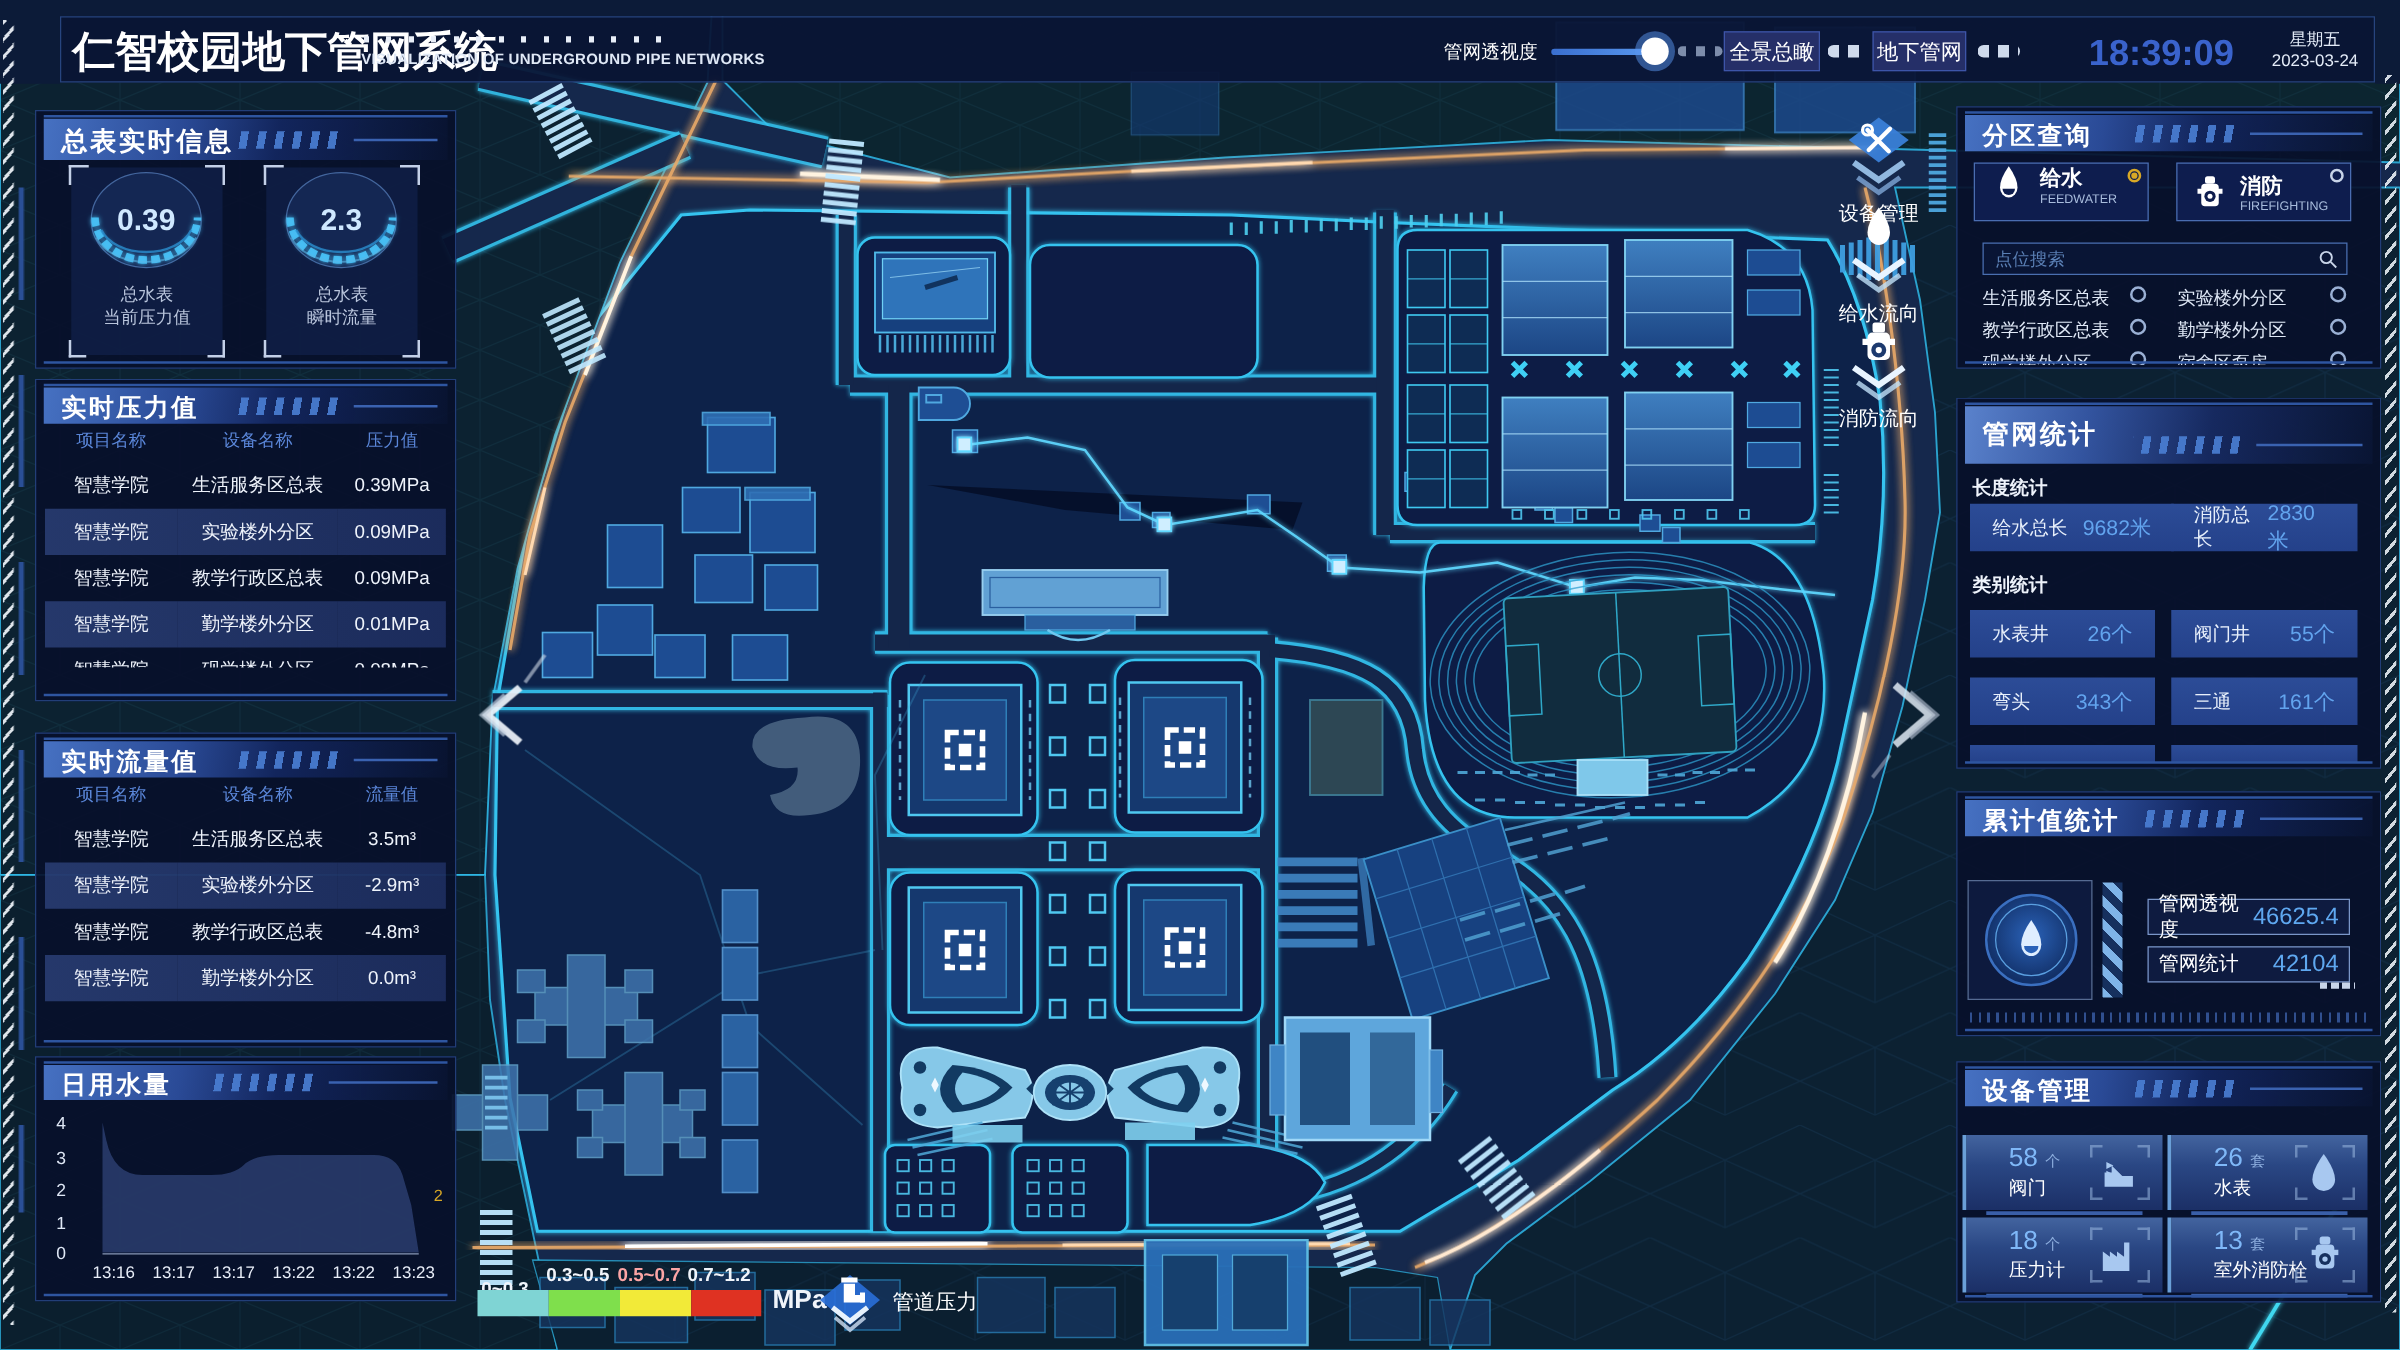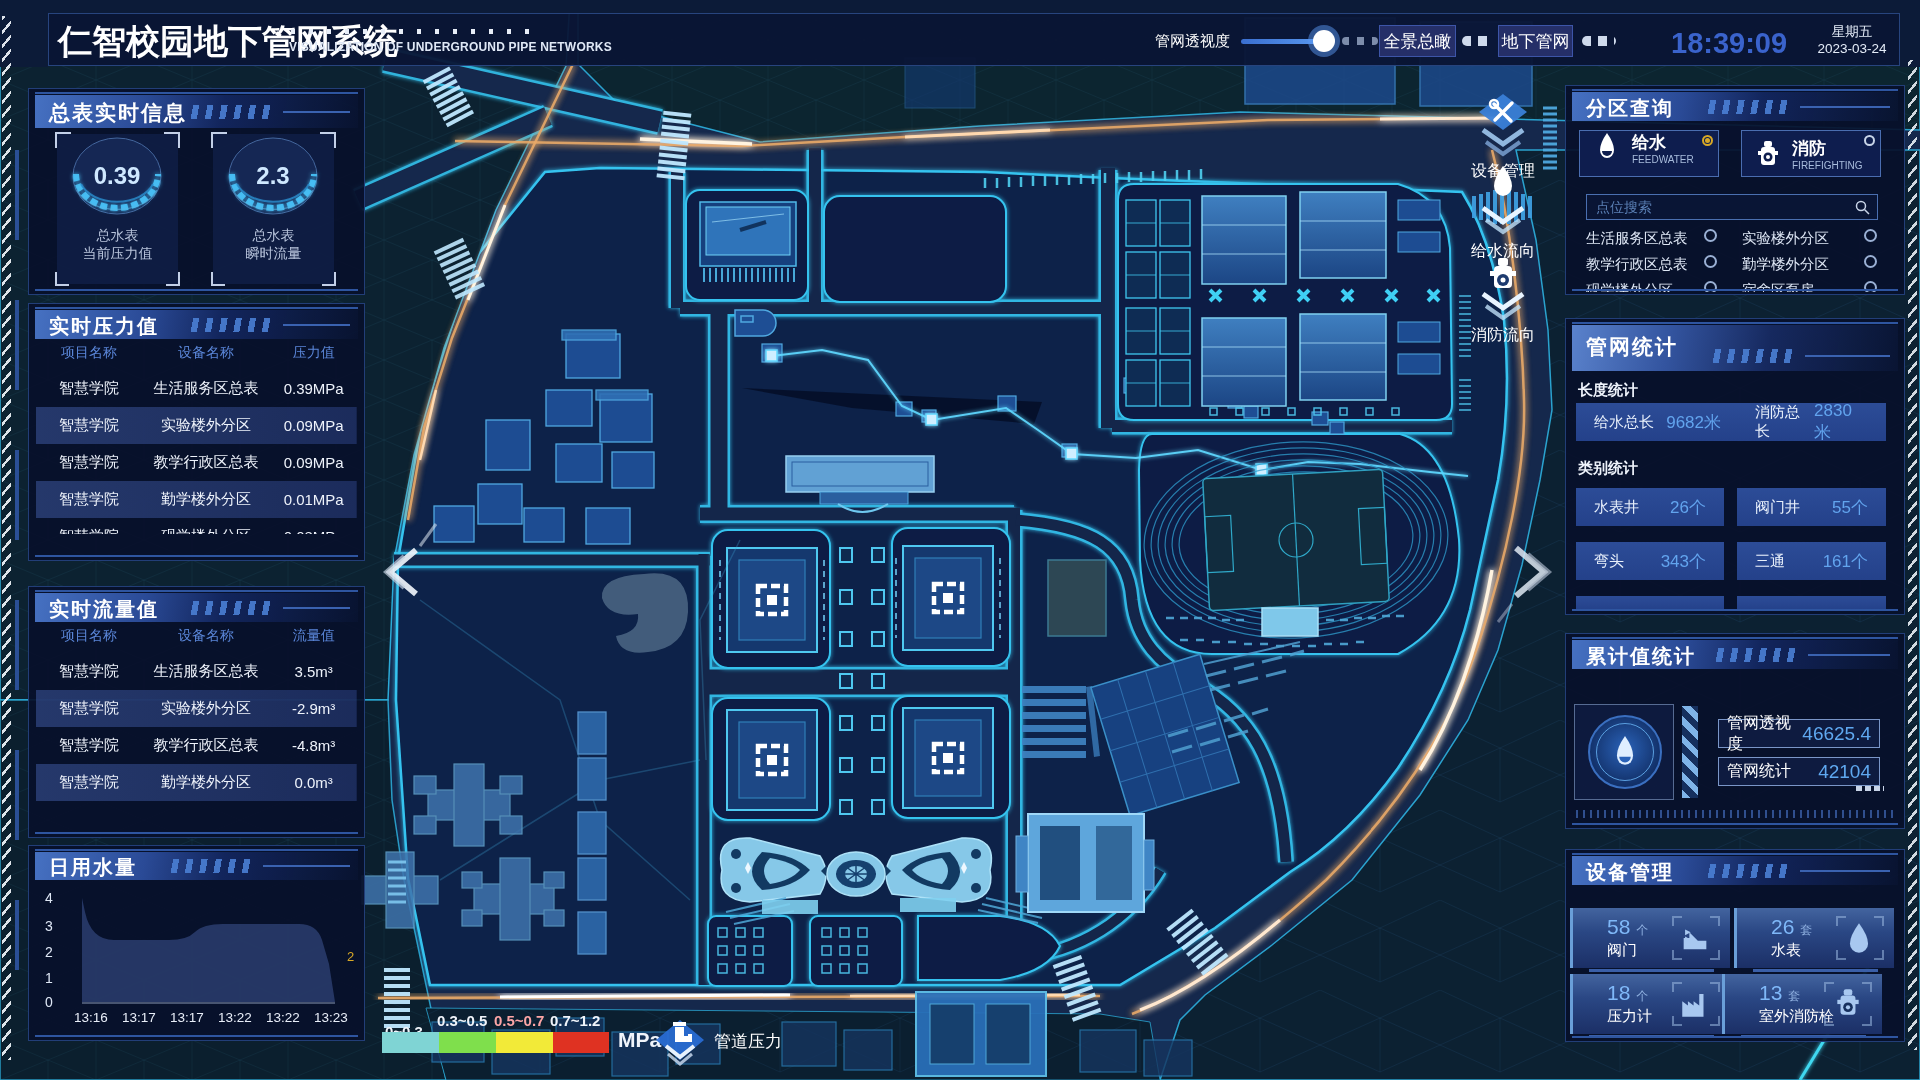--- a/index.html
+++ b/index.html
@@ -1130,21 +1130,21 @@
 
     <div class="dcard" style="left:4px;top:124px;">
       <div class="dnum">18 <span>个</span></div>
         <div class="dlb">压力计</div>
         <div class="ibr"></div>
       <svg class="dic" width="34" height="34" viewBox="0 0 24 24">
           <path d="M3 21 L3 10 L7 13 L7 10 L11 13 L11 10 L15 13 L15 5 L18 5 L18 21 Z" fill="#a8c8f0"></path>
         </svg>
     </div>
 
-    <div class="dcard" style="left:156px;top:124px;padding-left:20px;">
+    <div class="dcard" style="left:168px;top:124px;padding-left:20px;">
       <div class="dnum">13 <span>套</span></div>
         <div class="dlb">室外消防栓</div>
         <div class="ibr"></div>
       <svg class="dic" width="32" height="32" viewBox="0 0 24 30">
           <rect x="5" y="8" width="14" height="18" rx="3" fill="#a8c8f0"></rect>
           <rect x="8" y="2" width="8" height="6" rx="2" fill="#a8c8f0"></rect>
           <rect x="2" y="12" width="20" height="4" fill="#a8c8f0"></rect>
           <circle cx="12" cy="19" r="4.5" fill="#16305e"></circle>
           <circle cx="12" cy="19" r="2" fill="#a8c8f0"></circle>
         </svg>

